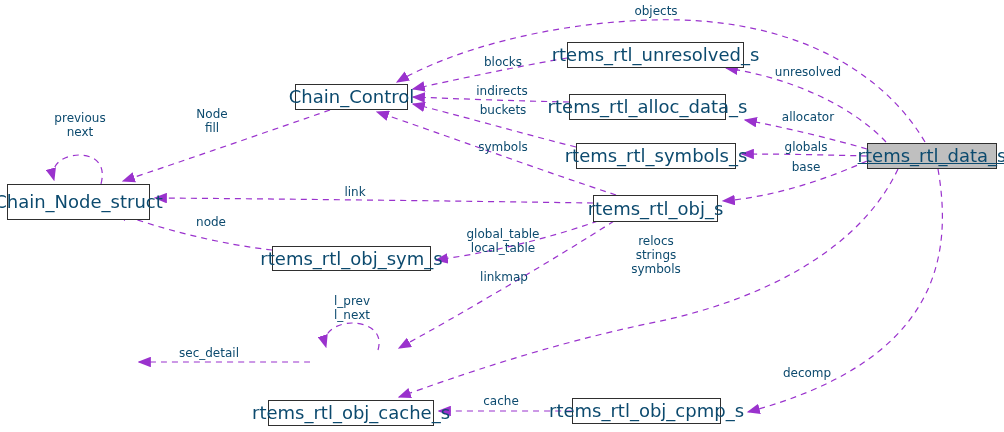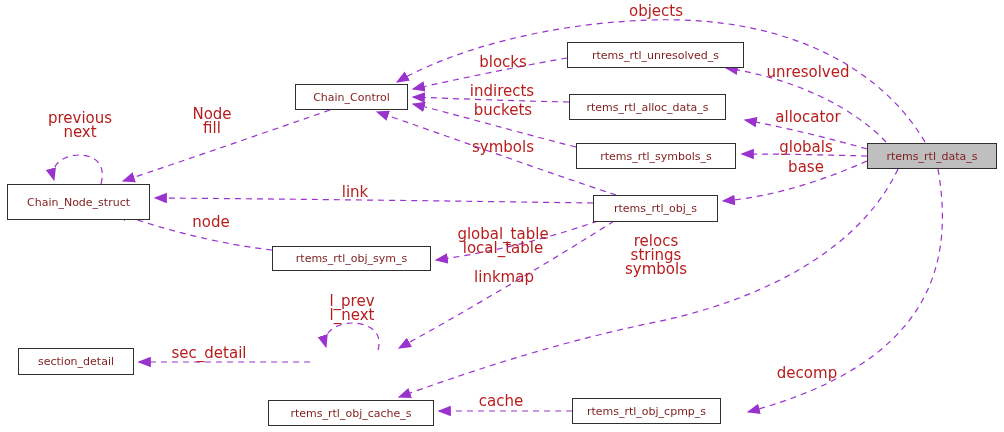--- a/index.html
+++ b/index.html
@@ -15,38 +15,39 @@
     fill:none;
     stroke:var(--edge,#9a32cd);
     stroke-width:1.2;
     stroke-dasharray:6 5;
   }
   .node{
     position:absolute;
     box-sizing:border-box;
     border:1px solid #2f2f2f;
     background:#ffffff;
-    color:#7f1d1d;
-    font-size:11px;
+    color:#0c4a6e;
+    font-size:18px;
     line-height:1;
     display:flex;
     align-items:center;
     justify-content:center;
     white-space:nowrap;
   }
   .node.highlight{
     background:var(--hl,#bfbfbf);
     border-width:1.5px;
+    text-decoration:underline;
   }
   .elabel{
     position:absolute;
     transform:translateX(-50%);
-    font-size:15px;
+    font-size:12px;
     line-height:14px;
-    color:#b91c1c;
+    color:#0c4a6e;
     text-align:center;
     white-space:pre-line;
   }
 </style>
 </head>
 <body>
 
 <div id="canvas">
 
   <svg id="edges" width="1004" height="432" viewBox="0 0 1004 432" xmlns="http://www.w3.org/2000/svg">
@@ -78,21 +79,20 @@
   </svg>
 
   <div class="node" style="left:295px;top:84px;width:113px;height:26px">Chain_Control</div>
   <div class="node" style="left:567px;top:42px;width:177px;height:26px">rtems_rtl_unresolved_s</div>
   <div class="node" style="left:569px;top:94px;width:157px;height:26px">rtems_rtl_alloc_data_s</div>
   <div class="node" style="left:576px;top:143px;width:160px;height:26px">rtems_rtl_symbols_s</div>
   <div class="node highlight" style="left:867px;top:143px;width:130px;height:26px">rtems_rtl_data_s</div>
   <div class="node" style="left:593px;top:195px;width:125px;height:27px">rtems_rtl_obj_s</div>
   <div class="node" style="left:7px;top:184px;width:143px;height:36px">Chain_Node_struct</div>
   <div class="node" style="left:272px;top:246px;width:159px;height:25px">rtems_rtl_obj_sym_s</div>
-  <div class="node" style="left:18px;top:348px;width:116px;height:27px">section_detail</div>
   <div class="node" style="left:268px;top:400px;width:166px;height:26px">rtems_rtl_obj_cache_s</div>
   <div class="node" style="left:572px;top:398px;width:149px;height:26px">rtems_rtl_obj_cpmp_s</div>
 
   <div class="elabel" style="left:656px;top:4px">objects</div>
   <div class="elabel" style="left:503px;top:55px">blocks</div>
   <div class="elabel" style="left:502px;top:84px">indirects</div>
   <div class="elabel" style="left:503px;top:103px">buckets</div>
   <div class="elabel" style="left:503px;top:140px">symbols</div>
   <div class="elabel" style="left:808px;top:65px">unresolved</div>
   <div class="elabel" style="left:808px;top:110px">allocator</div>

